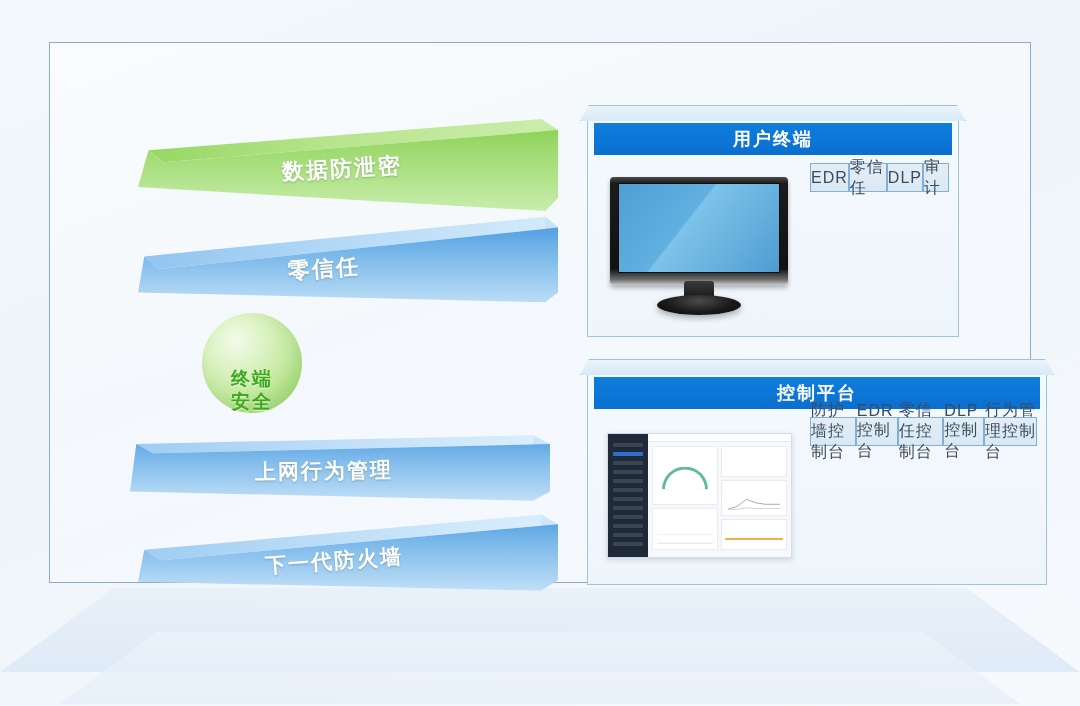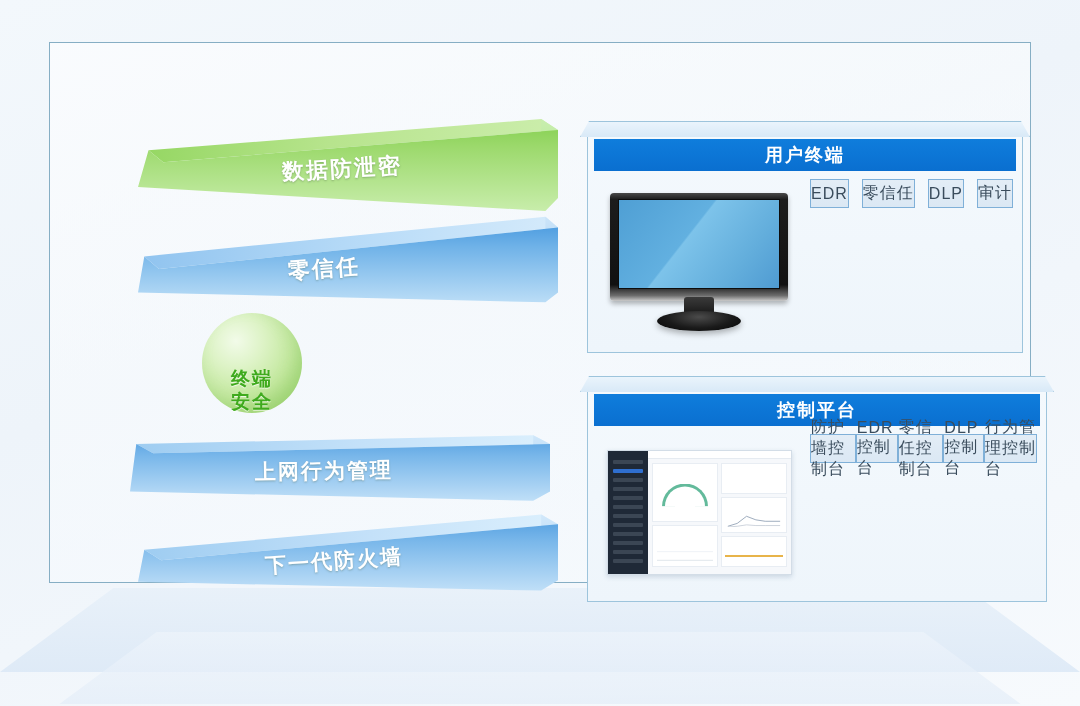--- a/index.html
+++ b/index.html
@@ -194,22 +194,22 @@
   .list-item {
     height: 29px;
     background: linear-gradient(180deg, #e3edf6 0%, #dbe8f4 100%);
     border: 1px solid #7fb0d8;
     display: flex; align-items: center; justify-content: center;
     color: #3a4c5c;
     font-size: 16px;
     letter-spacing: 1px;
   }
 
-  #panel-terminal { left: 537px; top: 90px; width: 436px; height: 220px; }
-  #panel-control  { left: 537px; top: 345px; width: 460px; height: 214px; }
+  #panel-terminal { left: 537px; top: 74px; width: 372px; height: 220px; }
+  #panel-control  { left: 537px; top: 328px; width: 460px; height: 214px; }
 
   
   .monitor { position: relative; width: 190px; height: 140px; }
   .mon-bezel {
     position: absolute; left: 6px; top: 2px;
     width: 178px; height: 108px;
     background: linear-gradient(180deg, #4a4a4a 0%, #1c1c1c 6%, #111 85%, #6d6d6d 95%, #c9c9c9 100%);
     border-radius: 4px;
     box-shadow: 0 3px 5px rgba(0,0,0,.28);
   }

